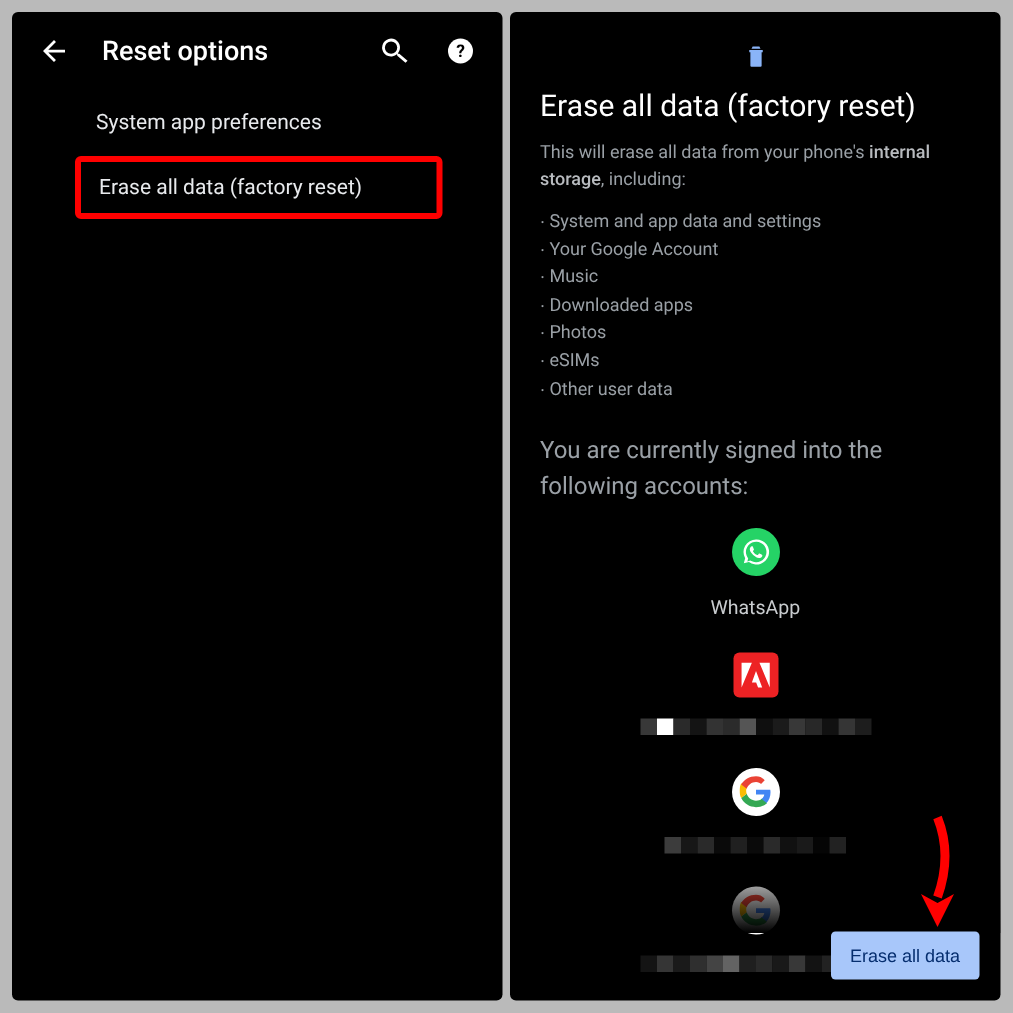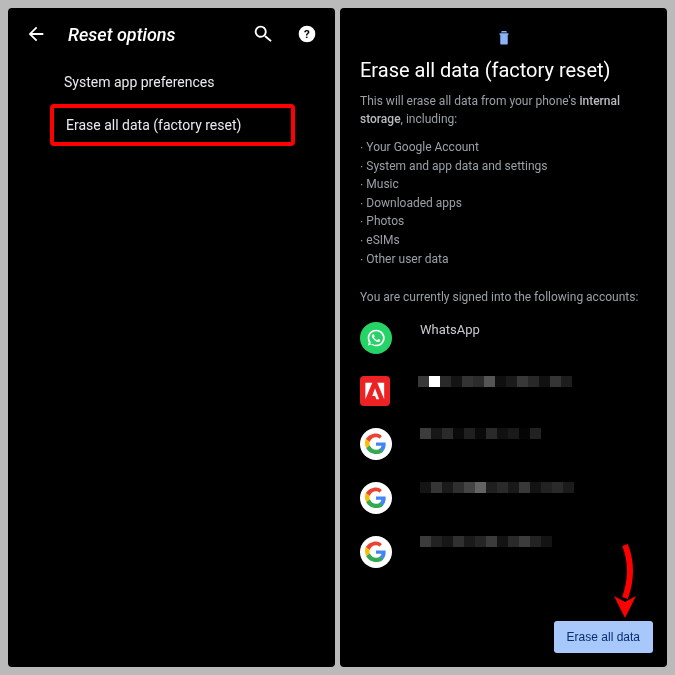--- a/index.html
+++ b/index.html
@@ -26,21 +26,20 @@
       display: flex;
       align-items: center;
       padding: 14px 16px;
       gap: 20px;
     }
     .header-title {
       font-size: 18px;
       font-weight: 500;
       flex: 1;
       color: #fff;
-      font-style: italic;
     }
     .icon-btn {
       color: #fff;
       width: 24px;
       height: 24px;
       display: flex;
       align-items: center;
       justify-content: center;
       cursor: pointer;
     }
@@ -89,29 +88,31 @@
       padding: 0;
       margin-bottom: 20px;
     }
     .bullet-list li {
       font-size: 12px;
       color: #9aa0a6;
       line-height: 1.55;
     }
     .bullet-list li::before { content: "∙ "; }
     .signed-in-text {
-      font-size: 12px;
+      font-size: 16px;
       color: #9aa0a6;
       line-height: 1.5;
       margin-bottom: 16px;
     }
     .account-row {
       display: flex;
-      gap: 28px;
+      align-items: center;
+      gap: 14px;
       margin-bottom: 22px;
+      flex-direction: column;
     }
     .app-icon {
       width: 32px;
       height: 32px;
       border-radius: 50%;
       display: flex;
       align-items: center;
       justify-content: center;
       flex-shrink: 0;
     }
@@ -190,22 +191,22 @@
     <div class="trash-icon">
       <svg viewBox="0 0 24 24" width="18" height="18" fill="#8ab4f8">
           <path d="M6 7h12v2H6zM7 9h10v12a1 1 0 0 1-1 1H8a1 1 0 0 1-1-1zM9 4h6l1 2H8z"></path>
         </svg>
     </div>
     <div class="page-title">Erase all data (factory reset)</div>
     <div class="desc">
       <span>This will erase all data from your phone's </span><b>internal storage</b><span>, including:</span>
     </div>
     <ul class="bullet-list">
+      <li>System and app data and settings</li>
       <li>Your Google Account</li>
-      <li>System and app data and settings</li>
       <li>Music</li>
       <li>Downloaded apps</li>
       <li>Photos</li>
       <li>eSIMs</li>
       <li>Other user data</li>
     </ul>
     <div class="signed-in-text">You are currently signed into the following accounts:</div>
 
     <div class="account-row">
       <div class="app-icon whatsapp">

